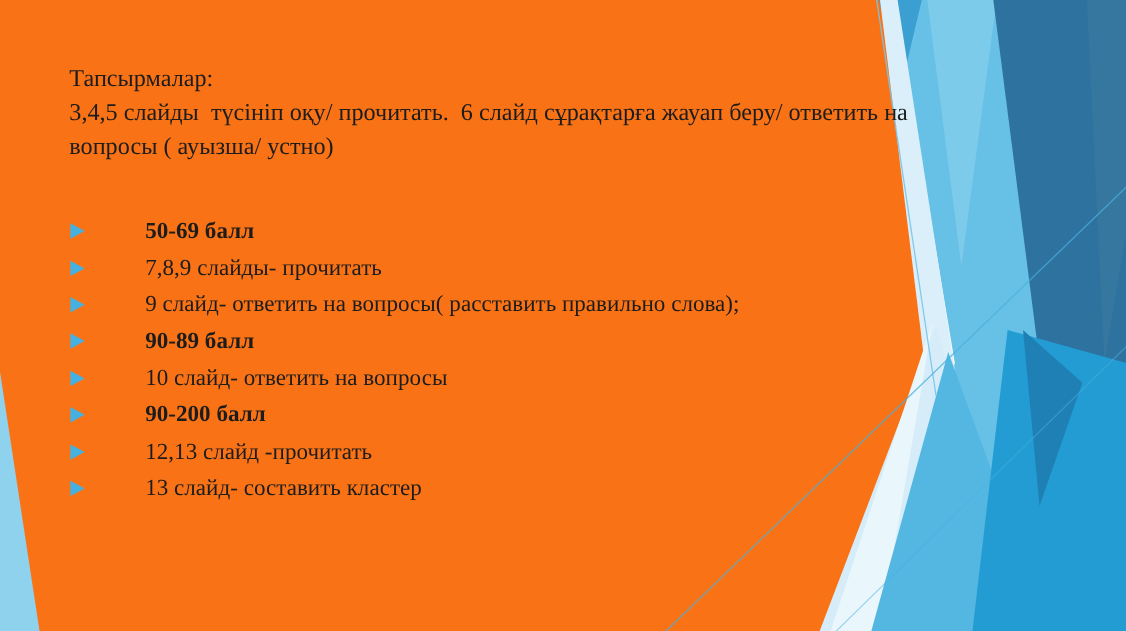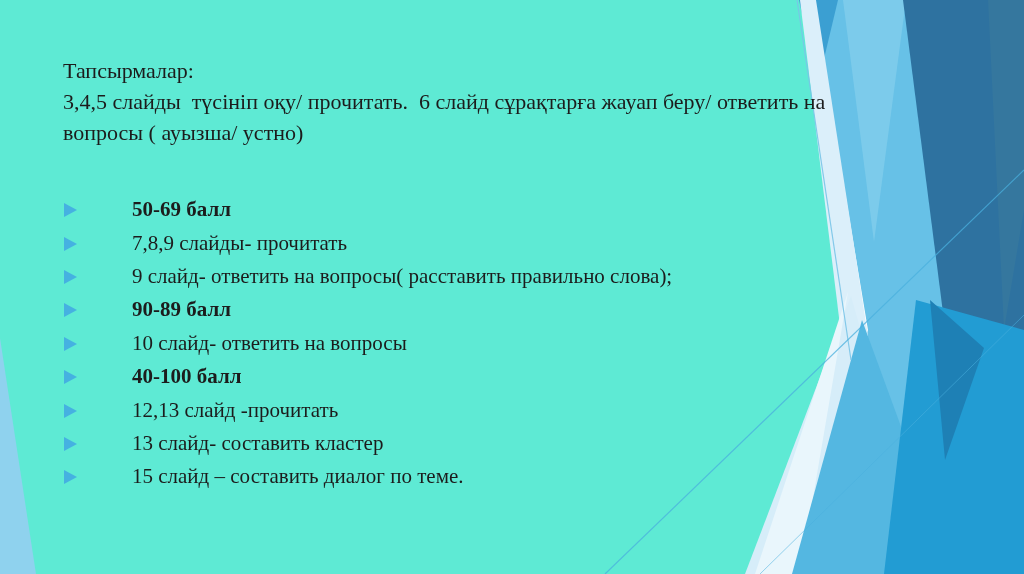--- a/index.html
+++ b/index.html
@@ -1,21 +1,21 @@
 <!DOCTYPE html>
 <html><head>
 <meta charset="utf-8">
 <style>
   html,body{margin:0;padding:0;}
   body{
     width:1024px;height:574px;overflow:hidden;background:#ffffff;
     font-family:"Liberation Serif", serif;
     --text:#1c1c1c; --bullet:#45b1e1;
   }
-  .slide{position:relative;width:845px;height:574px;background:#5eead4;}
+  .slide{position:relative;width:845px;height:574px;background:#f97316;}
   svg.bg{position:absolute;left:0;top:0;width:1024px;height:574px;display:block;}
 
   .title-block{
     position:absolute;left:63px;top:55px;width:833px;
     font-size:22px;line-height:31px;color:var(--text);
   }
   .title-block .rest{white-space:pre-wrap;}
 
   .bullet-list{position:absolute;left:63px;top:193px;width:780px;}
   .item{display:flex;align-items:center;height:33.4px;font-size:21px;color:var(--text);gap:40px;}
@@ -86,29 +86,25 @@
       <div class="item bold">
         <span class="tri"></span>
         <span class="txt">90-89 балл</span>
       </div>
       <div class="item">
         <span class="tri"></span>
         <span class="txt">10 слайд- ответить на вопросы</span>
       </div>
       <div class="item bold">
         <span class="tri"></span>
-        <span class="txt">40-100 балл</span>
+        <span class="txt">90-200 балл</span>
       </div>
       <div class="item">
         <span class="tri"></span>
         <span class="txt">12,13 слайд -прочитать</span>
       </div>
       <div class="item">
         <span class="tri"></span>
         <span class="txt">13 слайд- составить кластер</span>
       </div>
-      <div class="item">
-        <span class="tri"></span>
-        <span class="txt">15 слайд – составить диалог по теме.</span>
-      </div>
     </div>
 
 </div>
 
 </body></html>

